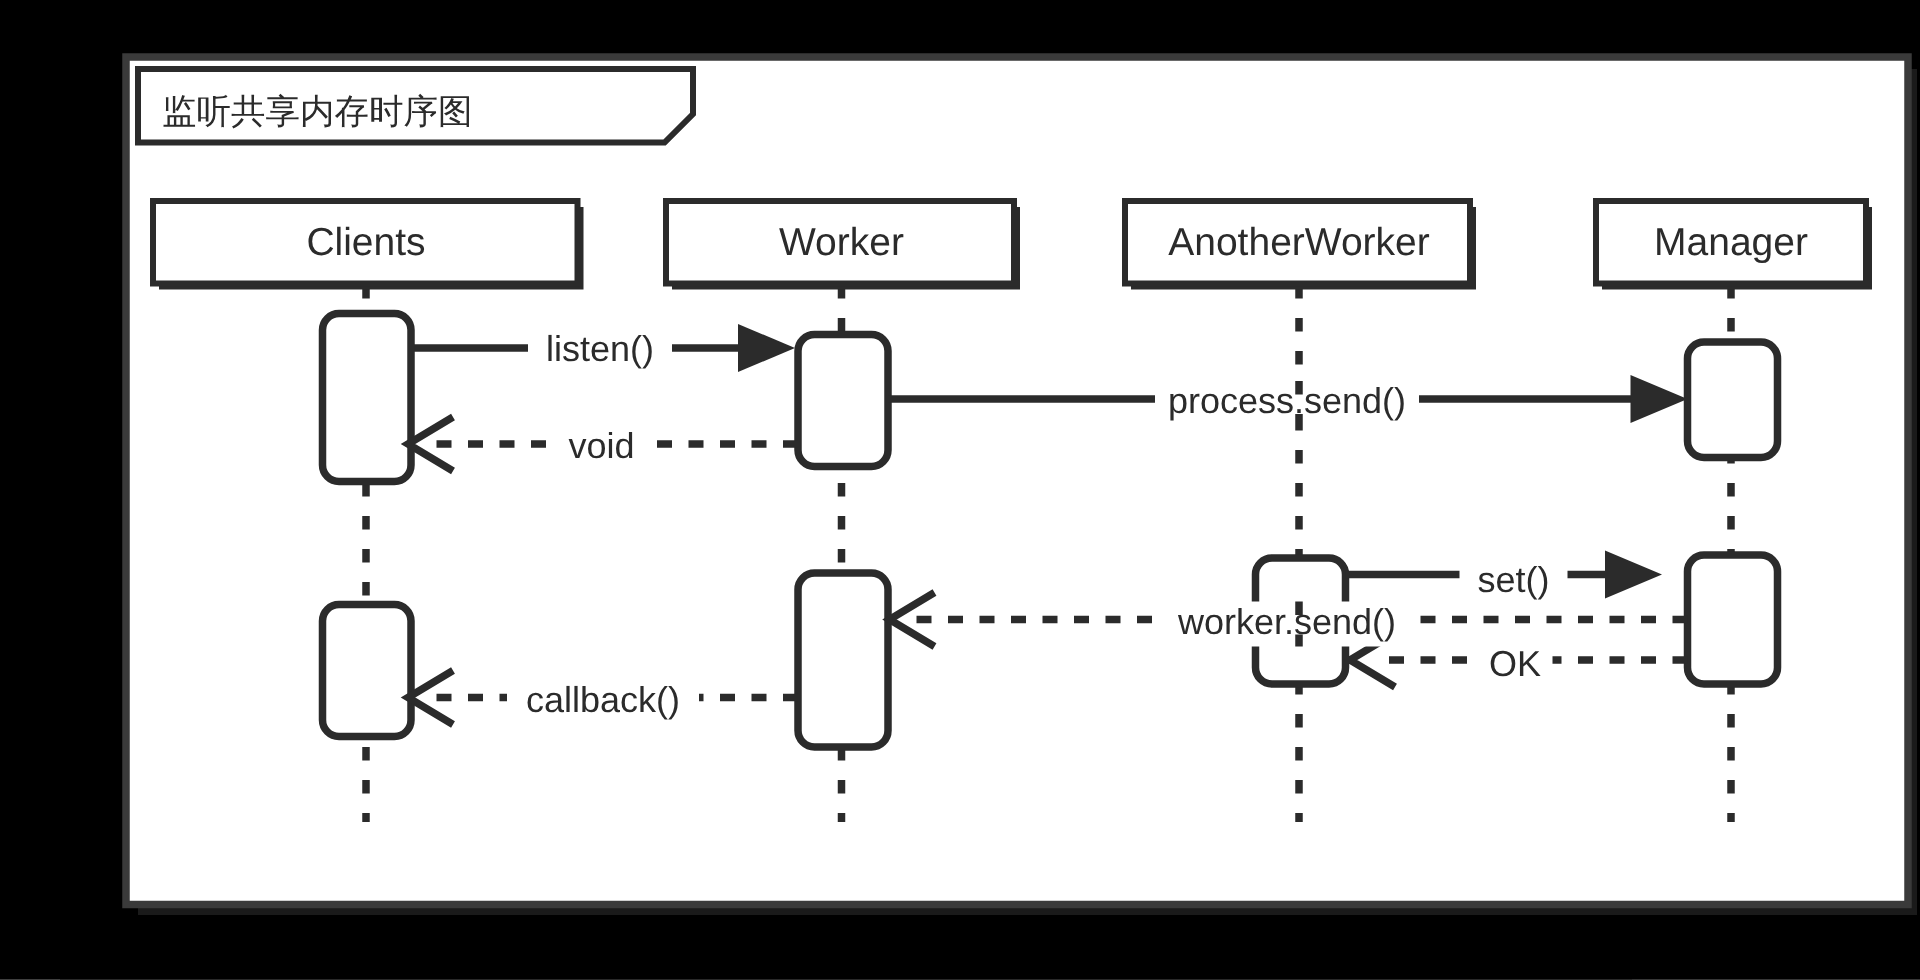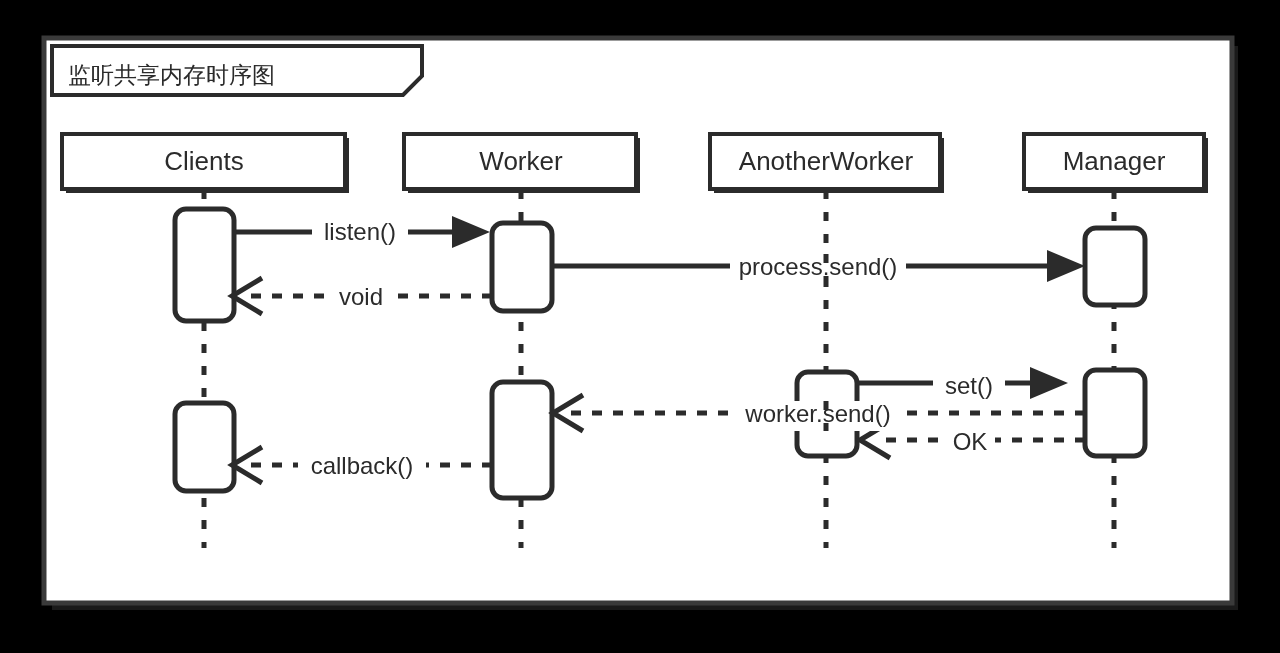--- a/index.html
+++ b/index.html
@@ -12,20 +12,21 @@
     width: 1280px;
     height: 653px;
     overflow: hidden;
     font-family: "Liberation Sans", "DejaVu Sans", sans-serif;
   }
   #canvas {
     position: relative;
     width: 1048px;
     height: 653px;
     background: #000000;
+    margin-left: 40px;
   }
   #diagram-svg {
     position: absolute;
     left: 0;
     top: 0;
     width: 1280px;
     height: 653px;
     display: block;
   }
   .lifeline-label {

